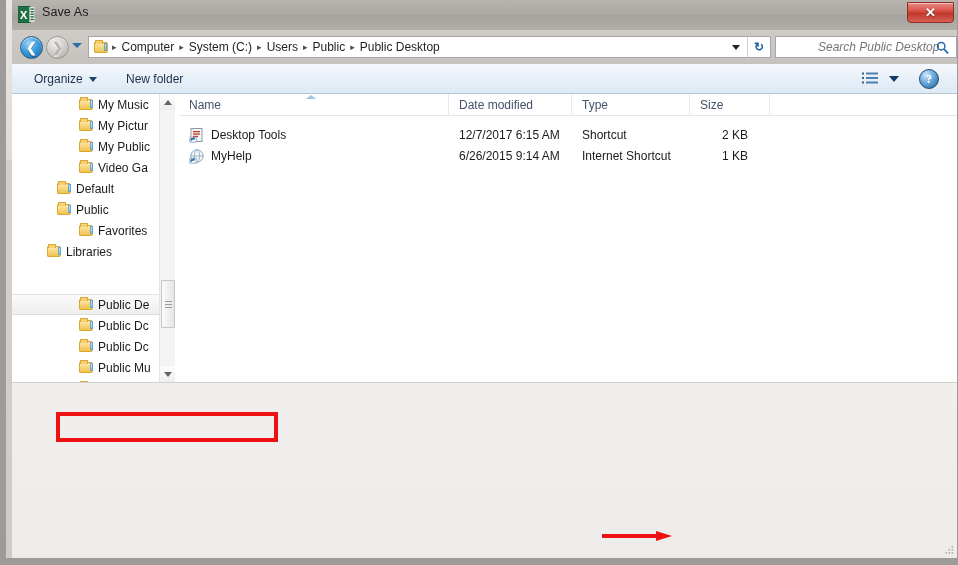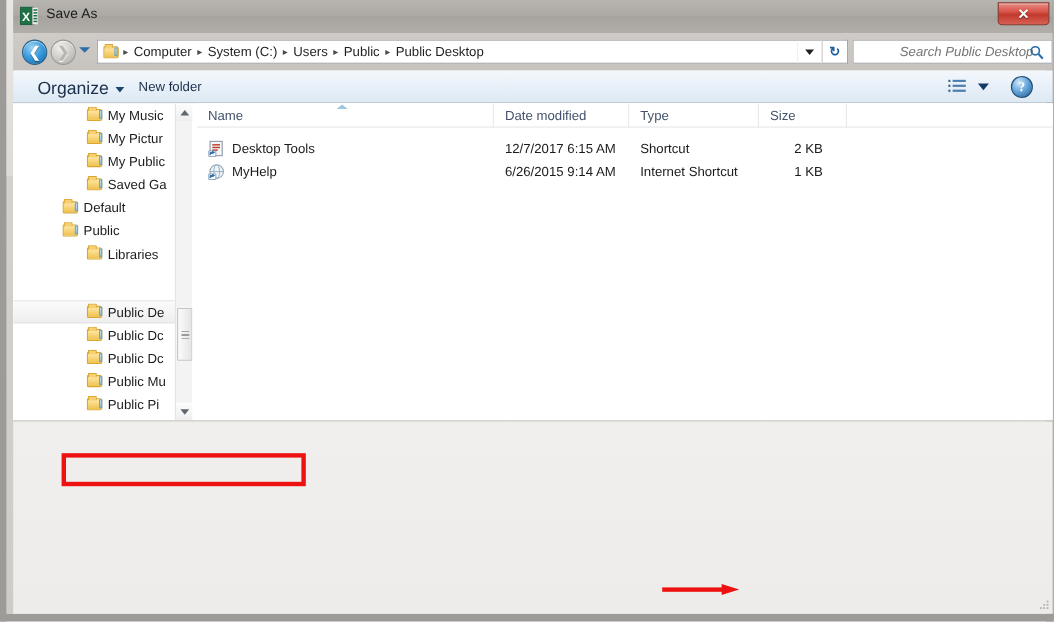--- a/index.html
+++ b/index.html
@@ -111,21 +111,21 @@
     color:#8a8a8a; padding-left:7px; width:150px;margin-left:35px;
   }
   #search-icon { position:absolute; right:7px; top:4px; color:#2a6ca8; font-size:13px; }
 
   
   #toolbar {
     position:absolute; left:6px; top:64px; width:945px; height:30px;
     background: linear-gradient(to bottom, #f4f8fc 0%, #e8f0f8 50%, #dde9f4 100%);
     border-bottom:1px solid #b8c6d4;
   }
-  #organize-btn { position:absolute; left:18px; top:6px; font-size:16px; color:#1c2f4a;
+  #organize-btn { position:absolute; left:18px; top:6px; font-size:12px; color:#1c2f4a;
                   display:flex; align-items:center; gap:6px; padding:2px 4px;text-align:center; }
   #organize-btn .car { width:0;height:0;border-left:4px solid transparent;
                        border-right:4px solid transparent;border-top:5px solid #20436e; }
   #newfolder-btn { position:absolute; left:110px; top:6px; font-size:12px; color:#1c2f4a; padding:2px 4px; }
   #view-icon { position:absolute; right:78px; top:8px; width:17px; height:14px; }
   #view-dd { position:absolute; right:58px; top:12px; width:0;height:0;
              border-left:5px solid transparent;border-right:5px solid transparent;
              border-top:6px solid #123b66; }
   #help-btn {
     position:absolute; right:18px; top:5px; width:20px; height:20px; border-radius:50%;
@@ -344,37 +344,44 @@
               <div class="folder"></div>
               <div class="folder-tab"></div>
             </div>
             <span>My Public</span>
           </div>
           <div class="tree-item" style="padding-left: 66px;">
             <div class="tree-ico">
               <div class="folder"></div>
               <div class="folder-tab"></div>
             </div>
-            <span>Saved Ga</span>
+            <span>Video Ga</span>
           </div>
           <div class="tree-item" style="padding-left: 44px;">
             <div class="tree-ico">
               <div class="folder"></div>
               <div class="folder-tab"></div>
             </div>
             <span>Default</span>
           </div>
           <div class="tree-item" style="padding-left: 44px;">
             <div class="tree-ico">
               <div class="folder"></div>
               <div class="folder-tab"></div>
             </div>
             <span>Public</span>
           </div>
-          <div class="tree-item" style="padding-left: 66px; text-align: center;">
+          <div class="tree-item" style="padding-left: 66px;">
+            <div class="tree-ico">
+              <div class="folder"></div>
+              <div class="folder-tab"></div>
+            </div>
+            <span>Favorites</span>
+          </div>
+          <div class="tree-item" style="padding-left: 34px; text-align: center;">
             <div class="tree-ico">
               <div class="folder"></div>
               <div class="folder-tab"></div>
             </div>
             <span>Libraries</span>
           </div>
           <div class="tree-item selected" style="padding-left: 66px; margin-top: 32px;">
             <div class="tree-ico">
               <div class="folder"></div>
               <div class="folder-tab"></div>

